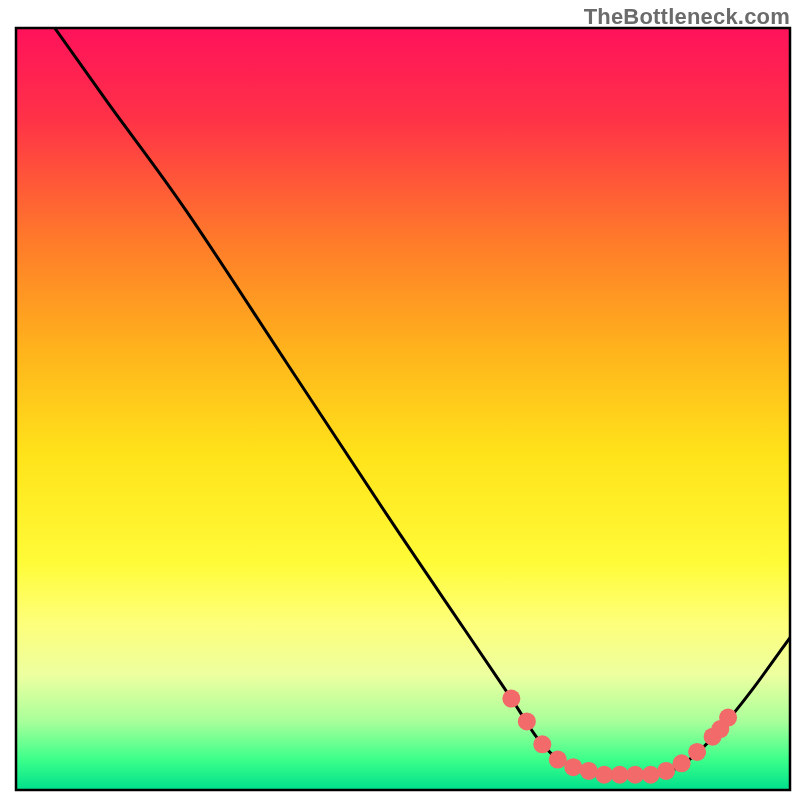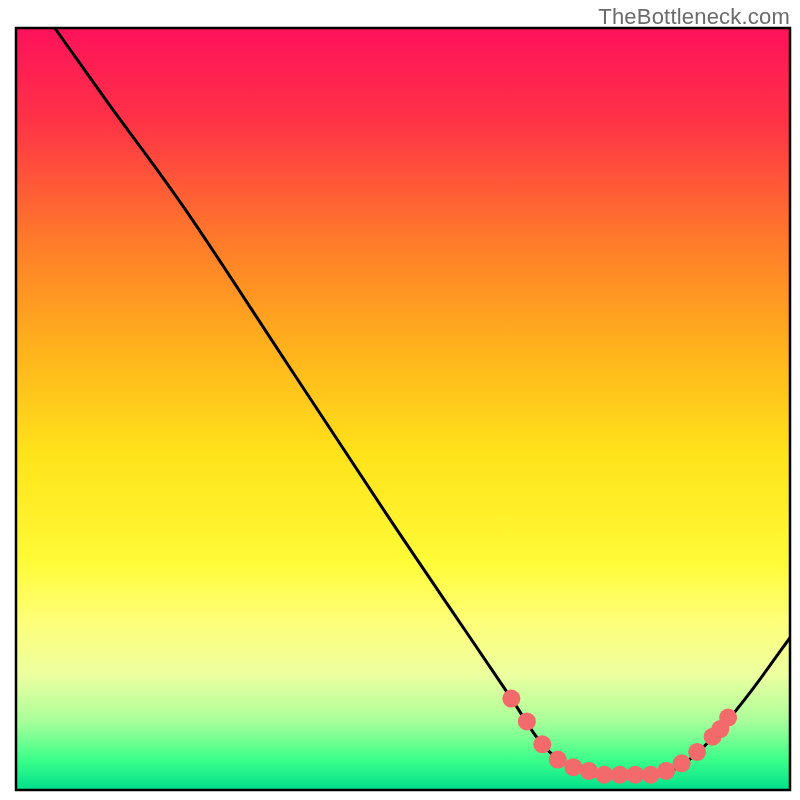--- a/index.html
+++ b/index.html
@@ -15,21 +15,21 @@
     position: relative;
     width: 800px;
     height: 800px;
   }
   .watermark {
     position: absolute;
     top: 4px;
     right: 10px;
     color: #6b6b6b;
     font-size: 22px;
-    font-weight: 400;
+    font-weight: 700;
     letter-spacing: 0.2px;
     z-index: 10;
     user-select: none;
   }
   svg.chart {
     position: absolute;
     left: 0;
     top: 0;
     width: 800px;
     height: 800px;

